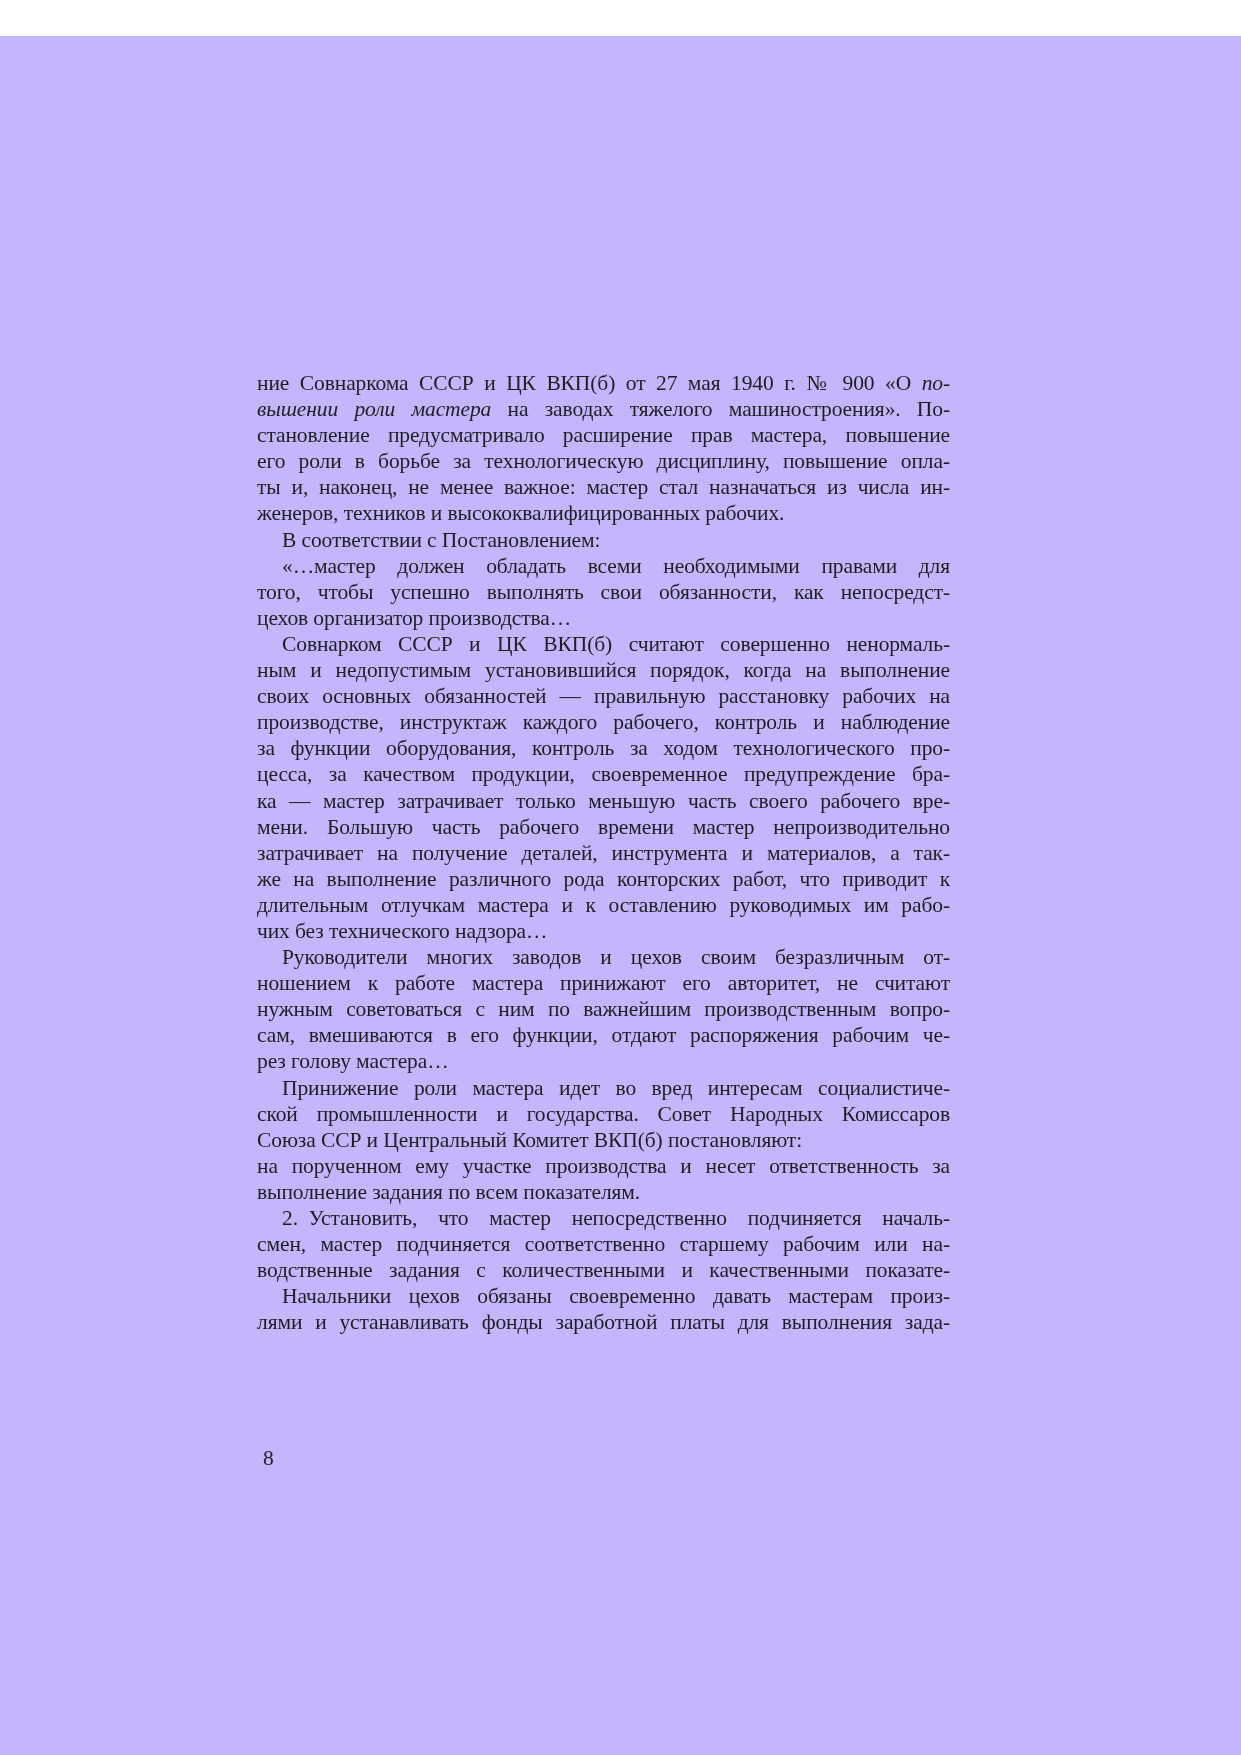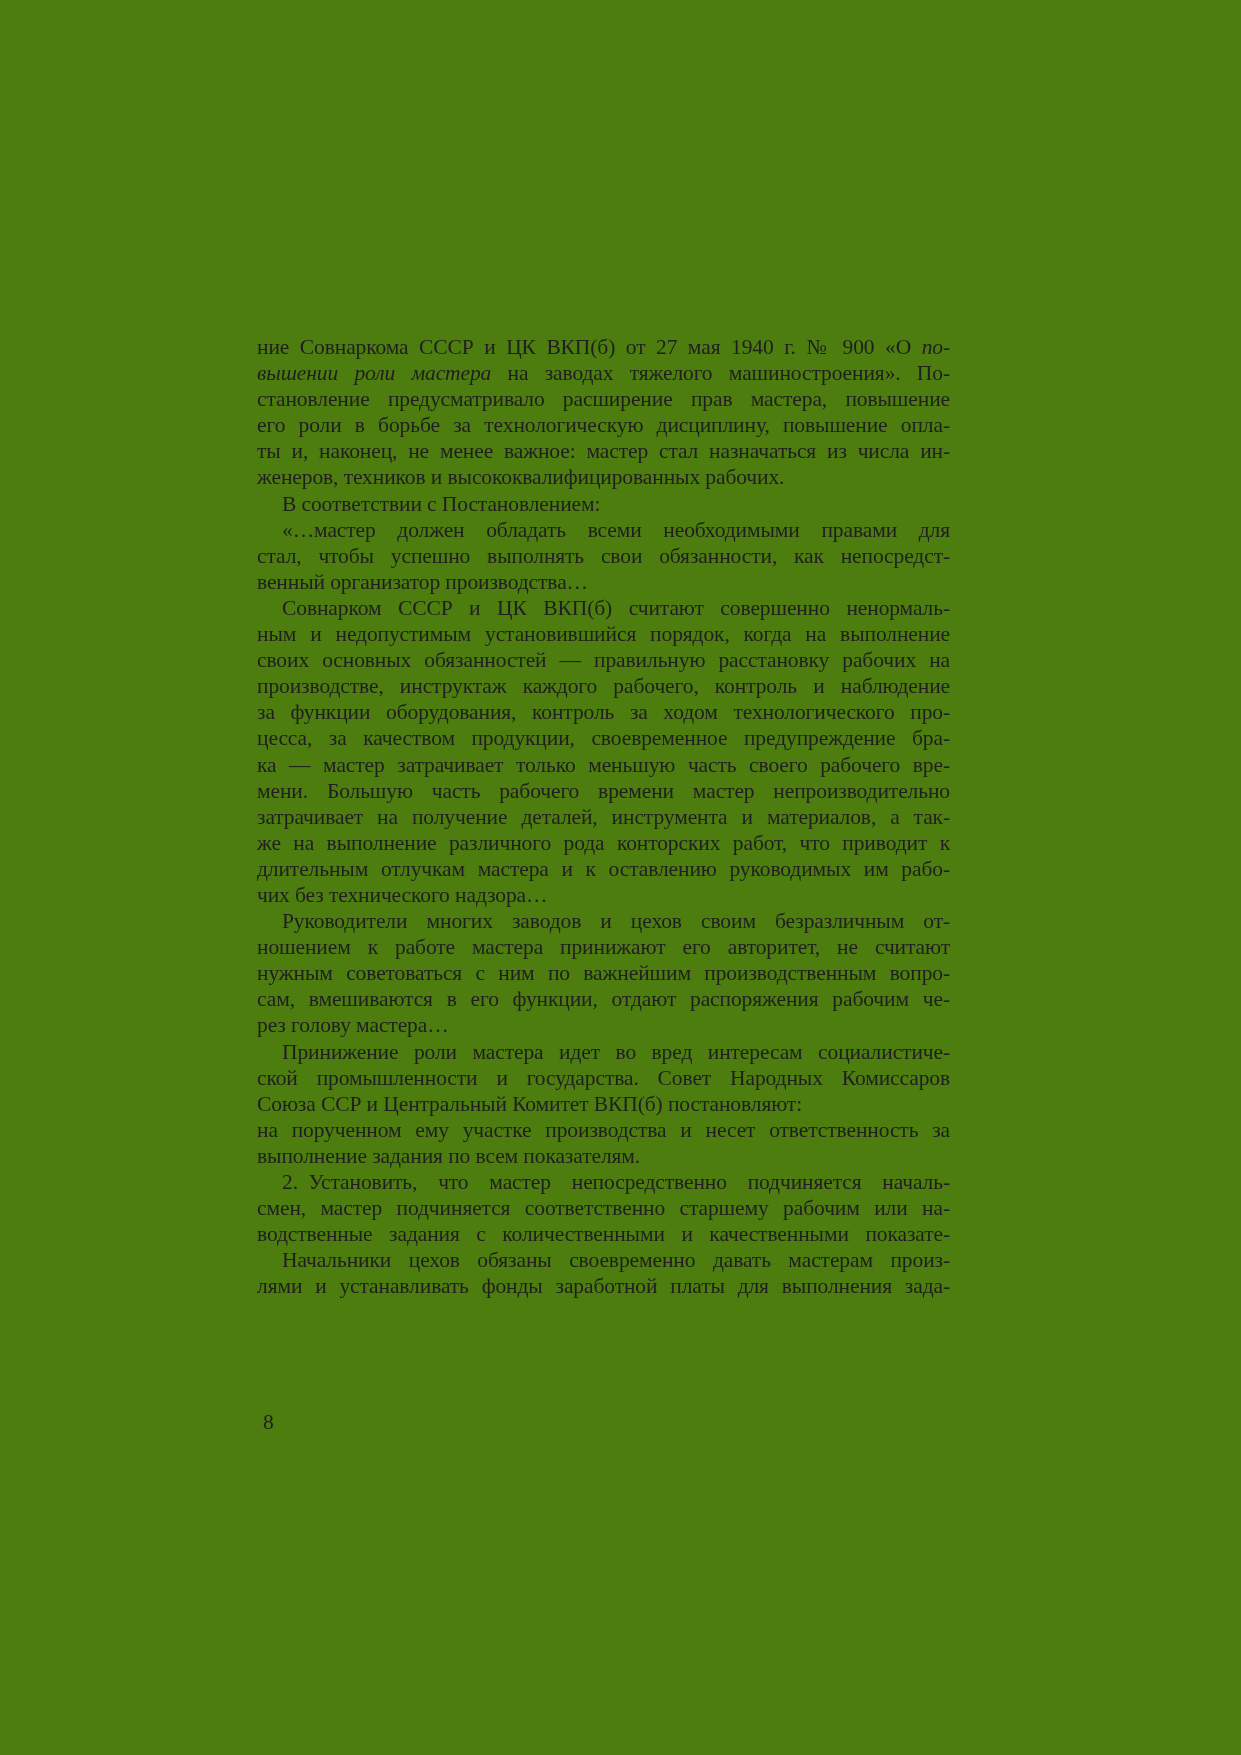--- a/index.html
+++ b/index.html
@@ -11,21 +11,22 @@
     width: 1241px;
     height: 1755px;
     position: relative;
     overflow: hidden;
     font-family: "Liberation Serif", "DejaVu Serif", serif;
     color: #1f1f1f;
   }
   .book-page {
     position: absolute;
     inset: 0;
-    background: #4d7c0f;
+    background: #c4b5fd;
+    margin-top: 36px;
   }
   .text-block {
     position: absolute;
     left: 257px;
     top: 334px;
     width: 693px;
     font-size: 21.5px;
     line-height: 26.1px;
     letter-spacing: -0.1px;
     hyphens: none;
@@ -59,22 +60,22 @@
 <main class="book-page">
   <section class="text-block">
       <div class="line"><span>ние Совнаркома СССР и ЦК ВКП(б) от 27 мая 1940 г. № 900 «О </span><span class="it">по-</span></div>
       <div class="line"><span class="it">вышении роли мастера</span><span> на заводах тяжелого машиностроения». По-</span></div>
       <div class="line"><span>становление предусматривало расширение прав мастера, повышение</span></div>
       <div class="line"><span>его роли в борьбе за технологическую дисциплину, повышение опла-</span></div>
       <div class="line"><span>ты и, наконец, не менее важное: мастер стал назначаться из числа ин-</span></div>
       <div class="line endline"><span>женеров, техников и высококвалифицированных рабочих.</span></div>
       <div class="line indent endline"><span>В соответствии с Постановлением:</span></div>
       <div class="line indent"><span>«…мастер должен обладать всеми необходимыми правами для</span></div>
-      <div class="line"><span>стал, чтобы успешно выполнять свои обязанности, как непосредст-</span></div>
-      <div class="line endline"><span>венный организатор производства…</span></div>
+      <div class="line"><span>того, чтобы успешно выполнять свои обязанности, как непосредст-</span></div>
+      <div class="line endline"><span>цехов организатор производства…</span></div>
       <div class="line indent"><span>Совнарком СССР и ЦК ВКП(б) считают совершенно ненормаль-</span></div>
       <div class="line"><span>ным и недопустимым установившийся порядок, когда на выполнение</span></div>
       <div class="line"><span>своих основных обязанностей — правильную расстановку рабочих на</span></div>
       <div class="line"><span>производстве, инструктаж каждого рабочего, контроль и наблюдение</span></div>
       <div class="line"><span>за функции оборудования, контроль за ходом технологического про-</span></div>
       <div class="line"><span>цесса, за качеством продукции, своевременное предупреждение бра-</span></div>
       <div class="line"><span>ка — мастер затрачивает только меньшую часть своего рабочего вре-</span></div>
       <div class="line"><span>мени. Большую часть рабочего времени мастер непроизводительно</span></div>
       <div class="line"><span>затрачивает на получение деталей, инструмента и материалов, а так-</span></div>
       <div class="line"><span>же на выполнение различного рода конторских работ, что приводит к</span></div>

